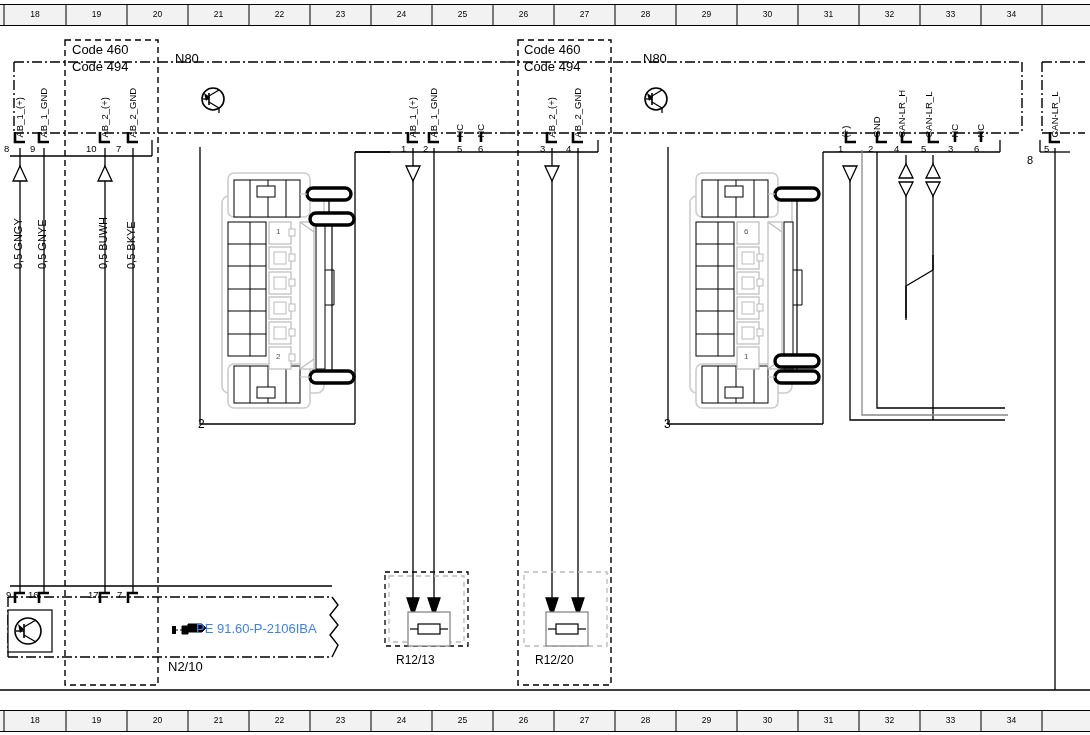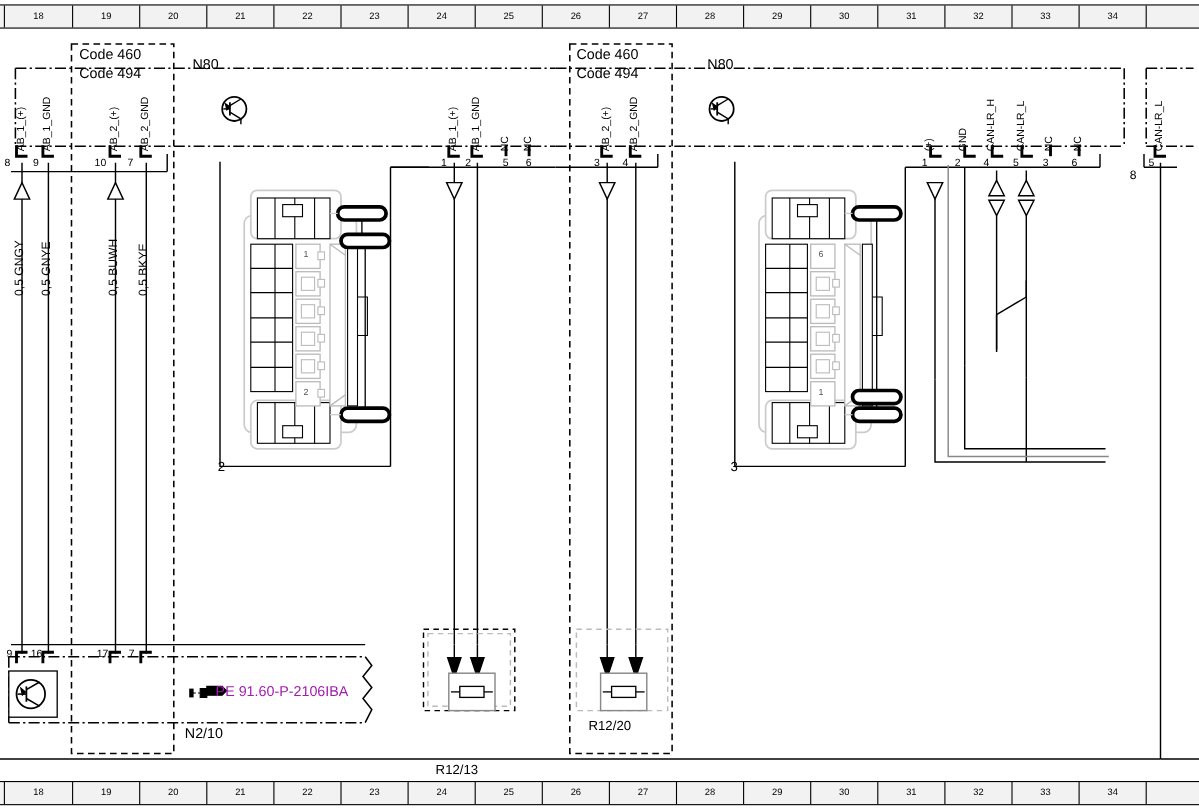--- a/index.html
+++ b/index.html
@@ -40,21 +40,21 @@
     line-height: 1;
   }
   .colnumB {
     position: absolute;
     top: 716px;
     font-size: 8.5px;
     color: #000;
     text-align: center;
     line-height: 1;
   }
-  .pe-link { color: #a21caf; font-size: 13px; }
+  .pe-link { color: #3b82f6; font-size: 13px; }
   .ruler-band {
     position: absolute;
     left: 0;
     width: 1090px;
     height: 22px;
     background: #f2f2f2;
     border-top: 1.6px solid #000;
     border-bottom: 1.6px solid #000;
     box-sizing: border-box;
   }
@@ -556,18 +556,18 @@
   <div class="lbl" style="left:1027px; top:155px; font-size:11px;">8</div>
 
   <div class="lbl" style="left:198px; top:418px; font-size:12px;">2</div>
   <div class="lbl" style="left:664px; top:418px; font-size:12px;">3</div>
 
   <div class="lbl" style="left:276px; top:228px; font-size:8px; color:#555;">1</div>
   <div class="lbl" style="left:276px; top:353px; font-size:8px; color:#555;">2</div>
   <div class="lbl" style="left:744px; top:228px; font-size:8px; color:#555;">6</div>
   <div class="lbl" style="left:744px; top:353px; font-size:8px; color:#555;">1</div>
 
-  <div class="lbl" style="left:396px; top:654px; font-size:12px;margin-top:40px;">R12/13</div>
+  <div class="lbl" style="left:396px; top:654px; font-size:12px;">R12/13</div>
   <div class="lbl" style="left:535px; top:654px; font-size:12px;">R12/20</div>
 
   <div class="lbl pe-link" style="left:196px; top:622px;">PE 91.60-P-2106IBA</div>
 
 </div>
 
 </body></html>

